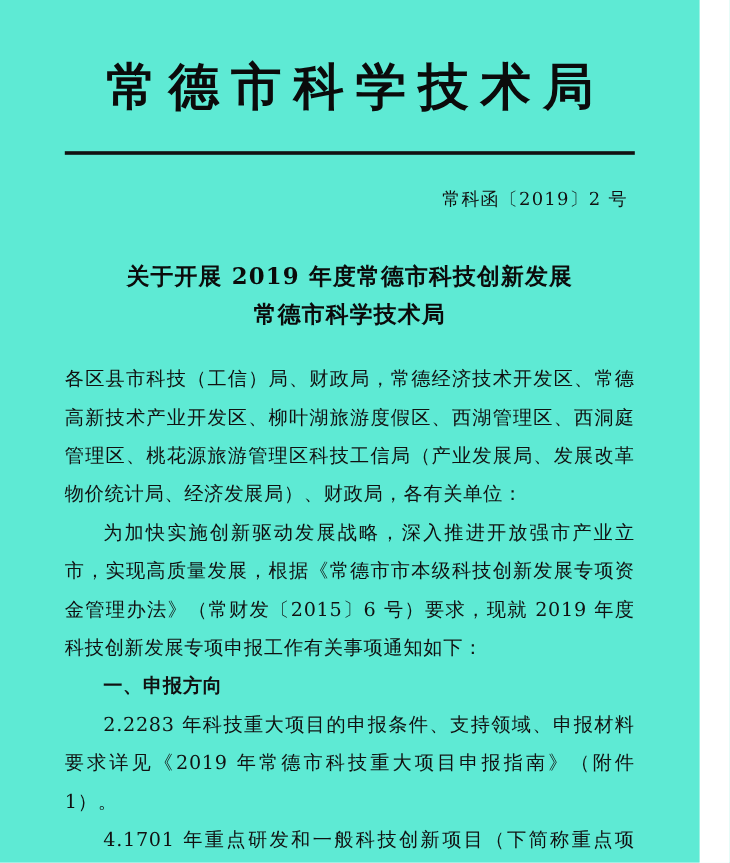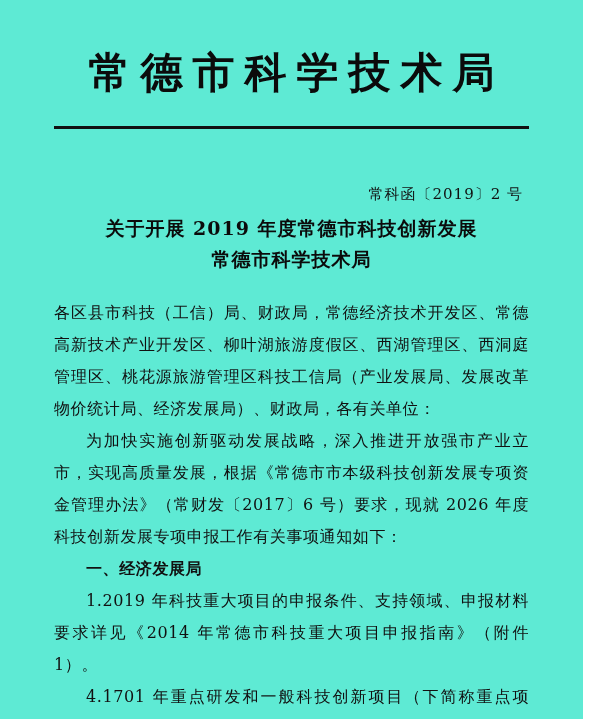--- a/index.html
+++ b/index.html
@@ -36,29 +36,29 @@
     white-space: nowrap;
     text-indent: 10px;
   }
   .rule {
     margin: 28px auto 0 auto;
     width: 100%;
     height: 3px;
     background: #111;
   }
   .doc-number {
-    margin-top: 56px;
+    margin-top: 28px;
     text-align: right;
     font-size: 15px;
     letter-spacing: 1px;
     color: #111;
     padding-right: 6px;
   }
   .title {
-    margin-top: 9px;
+    margin-top: 40px;
     text-align: center;
     font-weight: 700;
     font-size: 19px;
     line-height: 1.65;
     letter-spacing: 1px;
     color: #0b0b0b;
   }
   .title-line {
     white-space: nowrap;
   }
@@ -95,19 +95,19 @@
 
   <div class="doc-number">常科函〔2019〕2 号</div>
 
   <div class="title">
     <div class="title-line">关于开展 2019 年度常德市科技创新发展</div>
     <div class="title-line">常德市科学技术局</div>
   </div>
 
   <div class="body-text">
     <p class="para">各区县市科技（工信）局、财政局，常德经济技术开发区、常德高新技术产业开发区、柳叶湖旅游度假区、西湖管理区、西洞庭管理区、桃花源旅游管理区科技工信局（产业发展局、发展改革物价统计局、经济发展局）、财政局，各有关单位：</p>
-    <p class="para indent">为加快实施创新驱动发展战略，深入推进开放强市产业立市，实现高质量发展，根据《常德市市本级科技创新发展专项资金管理办法》（常财发〔2017〕6 号）要求，现就 2026 年度科技创新发展专项申报工作有关事项通知如下：</p>
-    <p class="para heading">一、经济发展局</p>
-    <p class="para indent">1.2019 年科技重大项目的申报条件、支持领域、申报材料要求详见《2014 年常德市科技重大项目申报指南》（附件 1）。</p>
+    <p class="para indent">为加快实施创新驱动发展战略，深入推进开放强市产业立市，实现高质量发展，根据《常德市市本级科技创新发展专项资金管理办法》（常财发〔2015〕6 号）要求，现就 2019 年度科技创新发展专项申报工作有关事项通知如下：</p>
+    <p class="para heading">一、申报方向</p>
+    <p class="para indent">2.2283 年科技重大项目的申报条件、支持领域、申报材料要求详见《2019 年常德市科技重大项目申报指南》（附件 1）。</p>
     <p class="para indent">4.1701 年重点研发和一般科技创新项目（下简称重点项目、</p>
   </div>
 
 </div>
 
 </body></html>

